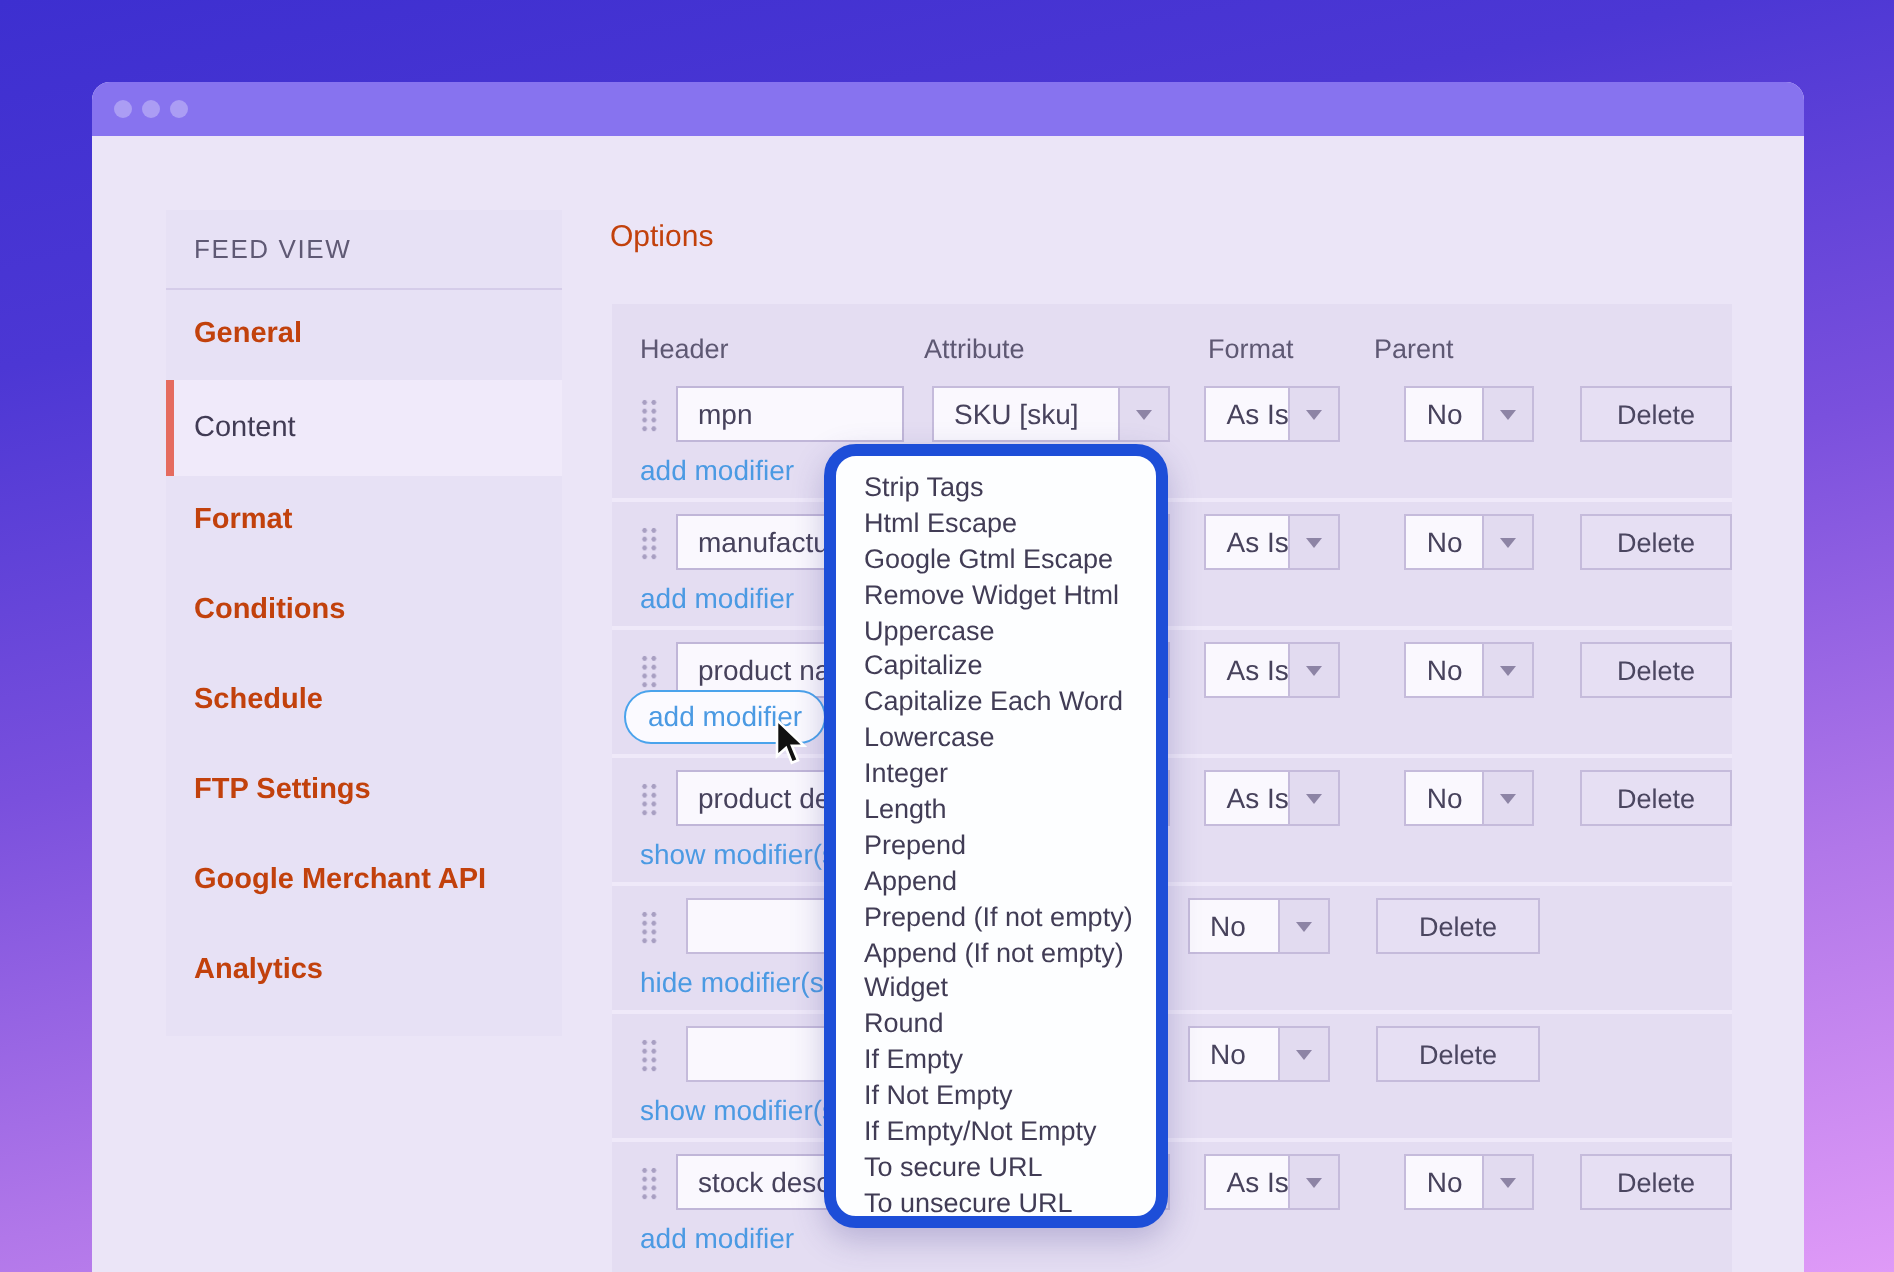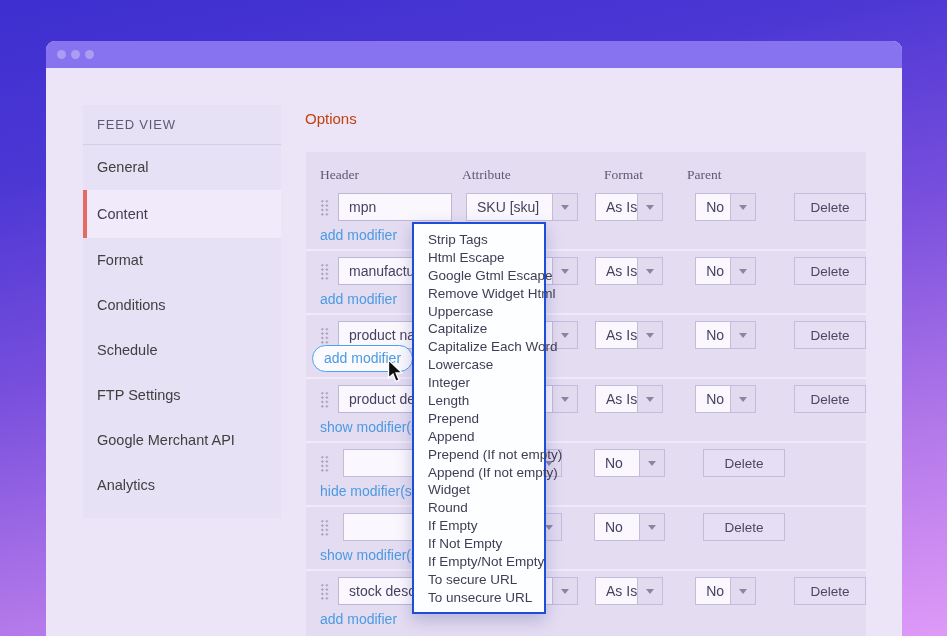--- a/index.html
+++ b/index.html
@@ -11,55 +11,55 @@
   .window{
     position:absolute;left:46px;top:41px;width:856px;height:600px;
     border-radius:9px 9px 0 0;overflow:hidden;background:#ebe5f7;
   }
   .titlebar{height:27px;background:#8773ef;display:flex;align-items:center;padding-left:11px;}
   .tb-dot{width:9px;height:9px;border-radius:50%;background:#ab9df4;margin-right:5px;}
   
   .sidebar{position:absolute;left:37px;top:64px;width:198px;background:#e7e1f5;padding-bottom:10px;}
   .sb-header{height:39px;line-height:40px;padding-left:14px;font-size:13px;letter-spacing:.8px;
     color:#5f5974;border-bottom:1px solid #d5cce9;}
-  .sb-item{height:45px;line-height:45px;padding-left:14px;font-size:14.5px;color:#404040;cursor:pointer;}
+  .sb-item{height:45px;line-height:45px;padding-left:14px;font-size:14.5px;color:#c2410c;cursor:pointer;font-weight:bold;}
   .sb-item.active{height:48px;line-height:48px;background:#f0eafa;color:#413b54;font-weight:normal;
     border-left:4px solid #e56b5f;padding-left:10px;}
   
   .options-title{position:absolute;left:259px;top:69px;font-size:15px;color:#c2410c;}
   .panel{position:absolute;left:260px;top:111px;width:560px;height:560px;background:#e4ddf2;}
-  .cols{position:relative;height:41px;font-family:Liberation Serif, serif;}
+  .cols{position:relative;height:41px;}
   .col-label{position:absolute;top:15px;font-size:13.5px;color:#5e5873;}
   .col-header{left:14px}.col-attribute{left:156px}.col-format{left:298px}.col-parent{left:381px}
   .row{height:64px;position:relative;}
   .row:not(:last-child)::after{content:"";position:absolute;left:0;right:0;top:56px;height:2px;background:#efe9f9;}
   .frow{display:flex;align-items:center;height:28px;}
   .drag-handle{margin-left:14px;width:9px;height:17px;flex:0 0 auto;cursor:grab;
     background-image:radial-gradient(circle,#a89fc2 1.1px,rgba(0,0,0,0) 1.3px);
     background-size:4.6px 4.4px;background-position:0 0;}
   .hdr-input{margin-left:9px;width:114px;height:28px;box-sizing:border-box;border:1px solid #c0b6d8;
     background:#faf8fe;padding:0 0 0 10px;font-family:"Liberation Sans",sans-serif;font-size:14px;color:#47425c;outline:none;}
   .select{display:flex;height:28px;box-sizing:border-box;border:1px solid #c5bbdb;background:#faf8fe;cursor:pointer;}
   .select .val{flex:1;line-height:26px;padding-left:10px;font-size:14px;color:#47425c;overflow:hidden;white-space:nowrap;}
   .select .arrow{width:24px;flex:0 0 auto;background:#e2dbf0;border-left:1px solid #c5bbdb;
     display:flex;align-items:center;justify-content:center;}
   .select .arrow i{width:0;height:0;border-left:4px solid rgba(0,0,0,0);border-right:4px solid rgba(0,0,0,0);
     border-top:5px solid #8d84a5;}
   .sel-attr{margin-left:14px;width:131px;}
   .sel-format{margin-left:17px;width:71px;}
   .sel-parent{margin-left:32px;width:71px;}
-  .delete-btn{margin-left:38px;width:82px;height:28px;box-sizing:border-box;border:1px solid #c5bbdb;
+  .delete-btn{margin-left:23px;width:82px;height:28px;box-sizing:border-box;border:1px solid #c5bbdb;
     background:#e6dff3;font-family:"Liberation Sans",sans-serif;font-size:13.5px;color:#4b4660;cursor:pointer;}
   .mod{position:absolute;left:14px;top:30px;height:24px;display:flex;align-items:center;}
   .mod a{font-size:14px;color:#4b9ae3;text-decoration:none;cursor:pointer;white-space:nowrap;}
   .row.hl .mod{left:6px;top:25px;}
   .row.hl .mod a{padding:4px 11px 5px;border:1.5px solid #4aa3ec;border-radius:14px;background:#fbfaff;}
   
-  .menu{position:absolute;left:366px;top:181px;width:134px;height:392px;box-sizing:border-box;
-    background:#fdfeff;border:2px solid #1d4ed8;border-radius:0;
+  .menu{position:absolute;left:366px;top:181px;width:172px;height:392px;box-sizing:border-box;
+    background:#fdfeff;border:6px solid #1d4ed8;border-radius:16px;
     box-shadow:0 6px 16px rgba(70,60,140,.28);padding:7px 0 0 14px;z-index:5;}
   .menu ul{list-style:none;margin:0;padding:0;}
   .menu li{height:17.9px;line-height:17.9px;font-size:13.5px;color:#413c55;white-space:nowrap;cursor:pointer;}
   .cursor{position:absolute;left:341px;top:318px;z-index:9;pointer-events:none;}
 </style>
 </head>
 <body>
 
 <div class="window">
   <div class="titlebar">

